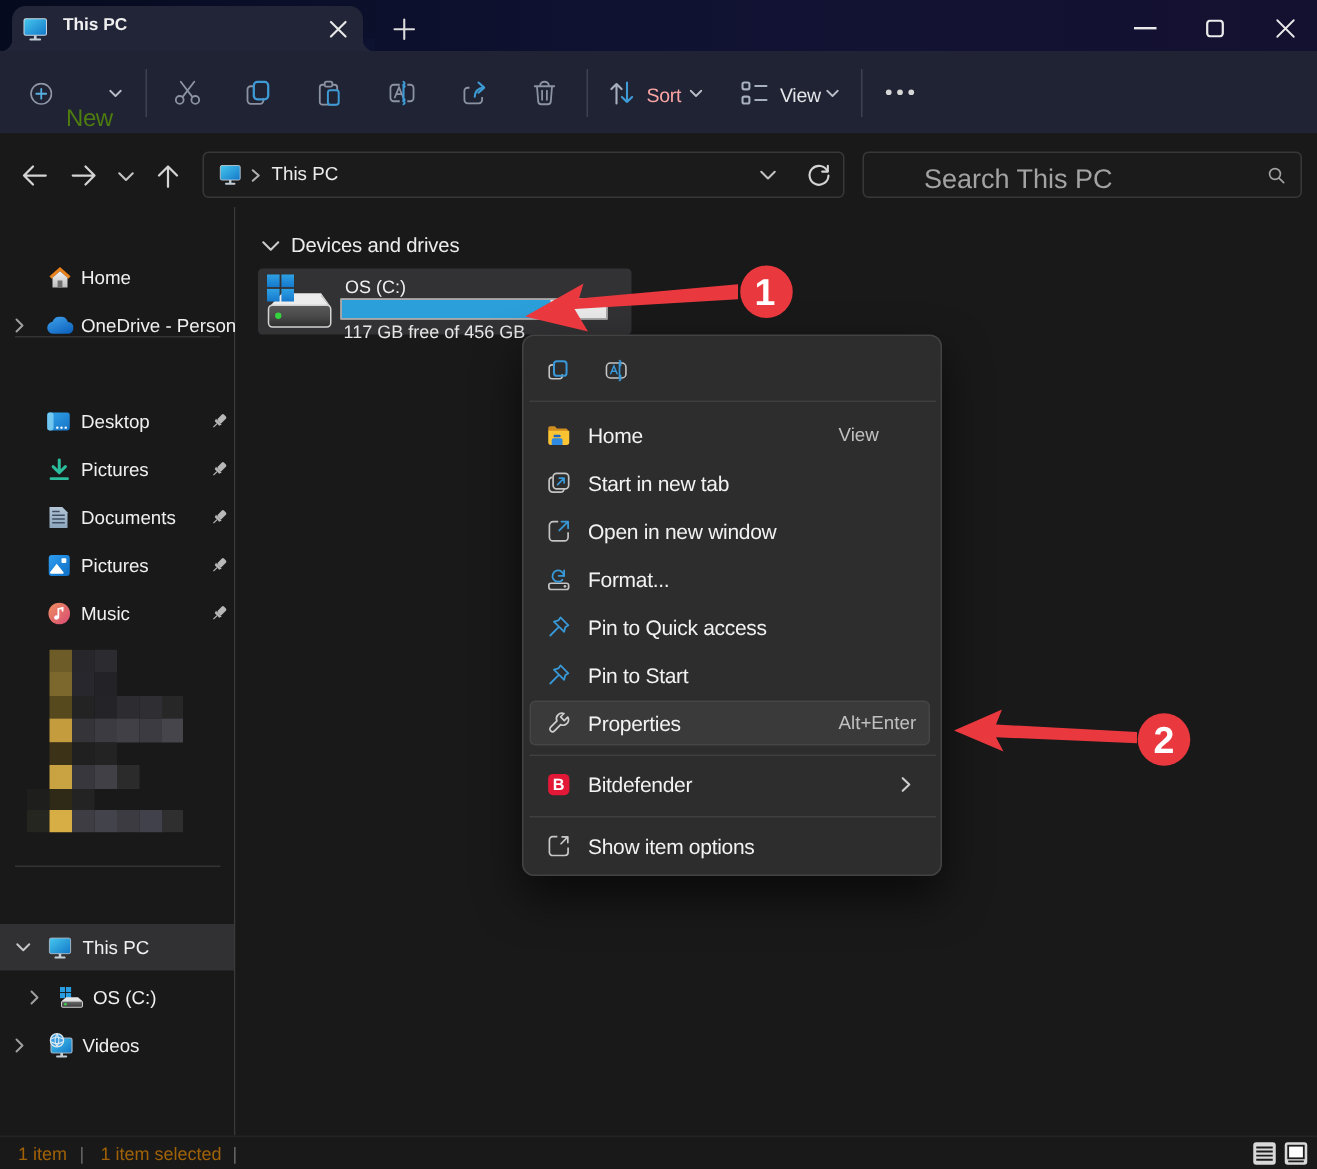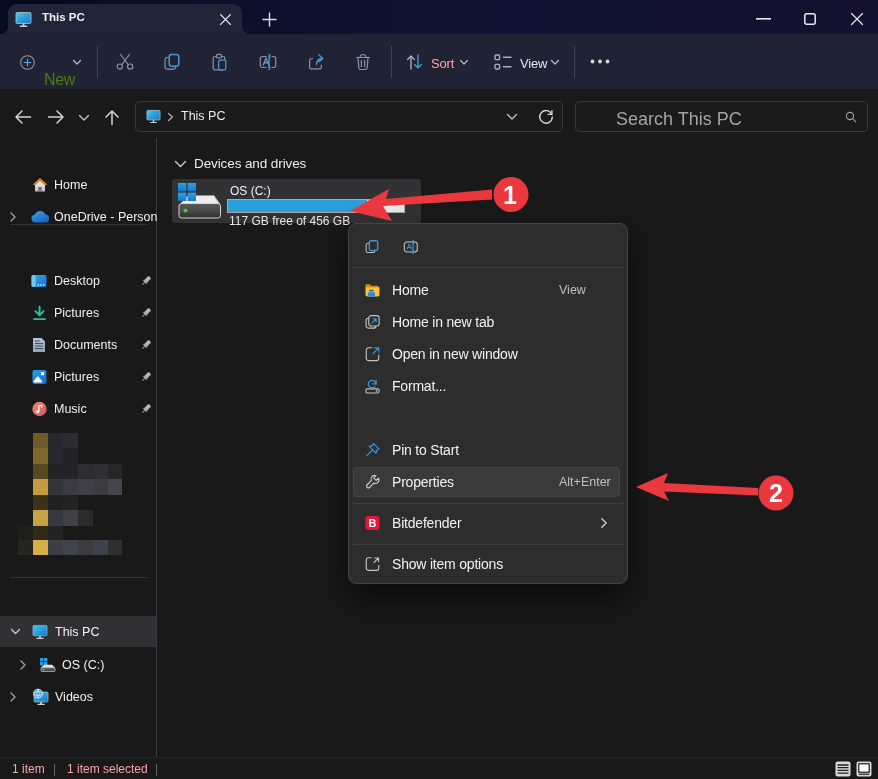--- a/index.html
+++ b/index.html
@@ -38,21 +38,21 @@
     box-shadow:0 14px 30px rgba(0,0,0,.6); }
   .mrow { position:absolute; left:5px; width:270px; height:32px; }
   .mtxt { position:absolute; left:38px; top:50%; transform:translateY(-50%); font-size:14px; color:#f2f2f2; white-space:nowrap; letter-spacing:-0.2px; }
   .mkey { position:absolute; left:205px; top:50%; transform:translateY(-50%); font-size:12.5px; color:#c0c0c0; }
   .msep { position:absolute; left:4px; width:271px; height:1px; background:#3f3f3f; }
   .micon { position:absolute; left:10px; top:50%; transform:translateY(-50%); width:17px; height:17px; }
   .pin { position:absolute; top:50%; transform:translateY(-50%); width:12px; height:12px; }
 
   
   #status { left:0; top:757px; width:878px; height:22px; background:#191919; border-top:1px solid #242424; }
-  #status .st { position:absolute; top:50%; transform:translateY(-50%); font-size:12px; color:#fca5a5; }
+  #status .st { position:absolute; top:50%; transform:translateY(-50%); font-size:12px; color:#a16207; }
 </style>
 </head>
 <body>
 <div id="win">
   <svg width="0" height="0" style="position:absolute">
     <defs>
       <linearGradient id="homeg" x1="0" y1="0" x2="0" y2="1">
         <stop offset="0" stop-color="#f4f4f4"></stop>
           <stop offset="1" stop-color="#bdbdbd"></stop>
       </linearGradient>
@@ -462,37 +462,46 @@
         </svg>
     <span class="mtxt">Home</span>
         <span class="mkey">View</span>
   </div>
   <div class="mrow" style="top:82px">
     <svg class="micon" viewBox="0 0 18 18">
       <path d="M4.6 5 a2.5 2.5 0 0 0 -2.4 2.5 v5.4 a2.6 2.6 0 0 0 2.6 2.6 h5.4 a2.5 2.5 0 0 0 2.5 -2.4" fill="none" stroke="#c4c4c4" stroke-width="1.2"></path>
       <rect x="5" y="2.2" width="11" height="11" rx="2.6" fill="none" stroke="#c4c4c4" stroke-width="1.2"></rect>
       <path d="M8.2 10.2 L12.6 5.8 M9.4 5.6 h3.4 v3.4" fill="none" stroke="#3898d8" stroke-width="1.2" stroke-linecap="round" stroke-linejoin="round"></path>
     </svg>
-    <span class="mtxt">Home in new tab</span>
+    <span class="mtxt">Start in new tab</span>
   </div>
   <div class="mrow" style="top:114px">
     <svg class="micon" viewBox="0 0 18 18">
       <path d="M15.6 9.8 v3.6 a2.6 2.6 0 0 1 -2.6 2.6 H5 a2.6 2.6 0 0 1 -2.6 -2.6 V5 A2.6 2.6 0 0 1 5 2.4 h3.6" fill="none" stroke="#c4c4c4" stroke-width="1.2"></path>
       <path d="M9.4 8.6 L15.4 2.6 M11 2.4 h4.6 V7" fill="none" stroke="#3898d8" stroke-width="1.3" stroke-linecap="round" stroke-linejoin="round"></path>
     </svg>
     <span class="mtxt">Open in new window</span>
   </div>
   <div class="mrow" style="top:146px">
     <svg class="micon" viewBox="0 0 18 18">
       <rect x="2" y="12" width="14" height="4.4" rx="1.6" fill="none" stroke="#c4c4c4" stroke-width="1.2"></rect>
       <circle cx="13.4" cy="14.2" r="0.9" fill="#c4c4c4"></circle>
       <path d="M12.6 6.8 a4 4 0 1 0 -1 2.8" fill="none" stroke="#3898d8" stroke-width="1.3" stroke-linecap="round"></path>
       <path d="M12.8 3 v3.8 h-3.8" fill="none" stroke="#3898d8" stroke-width="1.3" stroke-linecap="round" stroke-linejoin="round"></path>
     </svg>
     <span class="mtxt">Format...</span>
+  </div>
+  <div class="mrow" style="top:178px">
+    <svg class="micon" viewBox="0 0 18 18">
+      <g fill="none" stroke="#3898d8" stroke-width="1.25" stroke-linecap="round" stroke-linejoin="round">
+        <path d="M10.2 2.2 L15.8 7.8 L13.6 9.2 L12.8 12.4 L5.6 5.2 L8.8 4.4 Z"></path>
+        <path d="M8.9 9.1 L3 15"></path>
+      </g>
+    </svg>
+    <span class="mtxt">Pin to Quick access</span>
   </div>
   <div class="mrow" style="top:210px">
     <svg class="micon" viewBox="0 0 18 18">
       <g fill="none" stroke="#3898d8" stroke-width="1.25" stroke-linecap="round" stroke-linejoin="round">
         <path d="M10.2 2.2 L15.8 7.8 L13.6 9.2 L12.8 12.4 L5.6 5.2 L8.8 4.4 Z"></path>
         <path d="M8.9 9.1 L3 15"></path>
       </g>
     </svg>
     <span class="mtxt">Pin to Start</span>
   </div>

